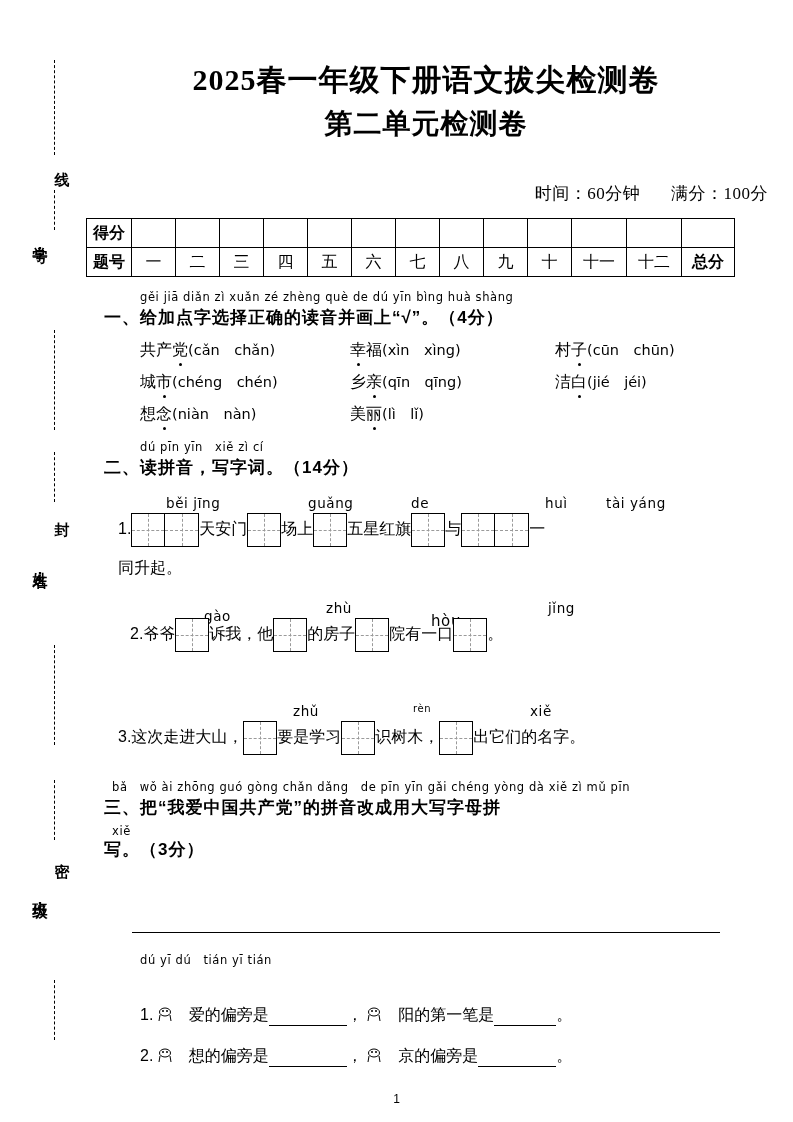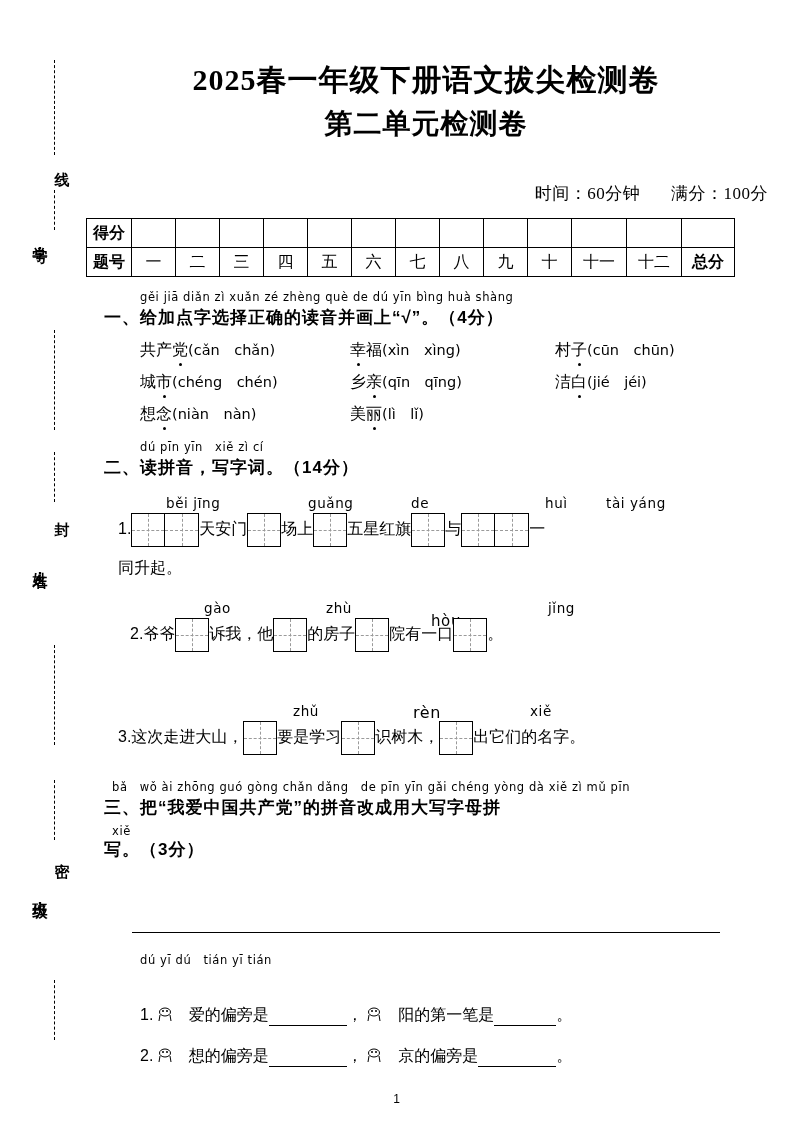--- a/index.html
+++ b/index.html
@@ -310,33 +310,33 @@
     <div class="pinyin-row" style="position:absolute; left:427px; top:0; font-size:13.5px;">huì</div>
     <div class="pinyin-row" style="position:absolute; left:488px; top:0; font-size:13.5px;">tài yáng</div>
 
     <div class="body-line" style="position:absolute; left:0; top:18px;">
       <span>1.</span><span class="tzg-pair"><span class="tzg"></span><span class="tzg"></span></span><span>天安门</span><span class="tzg"></span><span>场上</span><span class="tzg"></span><span>五星红旗</span><span class="tzg"></span><span>与</span><span class="tzg-pair"><span class="tzg"></span><span class="tzg"></span></span><span>一</span>
     </div>
   </div>
   <div class="block body-line" style="left:118px; top:558px;">同升起。</div>
 
   <div class="block" style="left:118px; top:600px; white-space:nowrap;">
-    <div class="pinyin-row" style="position:absolute; left:86px; top:0; font-size:13.5px;">gào</div>
+    <div class="pinyin-row" style="position:absolute; left:86px; top:8px; font-size:13.5px;">gào</div>
     <div class="pinyin-row" style="position:absolute; left:208px; top:0; font-size:13.5px;">zhù</div>
     <div class="pinyin-row" style="position:absolute; left:313px; top:12px; font-size:15px;">hòu</div>
     <div class="pinyin-row" style="position:absolute; left:430px; top:0; font-size:13.5px;">jǐng</div>
 
     <div class="body-line" style="position:absolute; left:0; top:18px;margin-left:12px;">
       <span>2.</span><span>爷爷</span><span class="tzg"></span><span>诉我，他</span><span class="tzg"></span><span>的房子</span><span class="tzg"></span><span>院有一口</span><span class="tzg"></span><span>。</span>
     </div>
   </div>
 
   <div class="block" style="left:118px; top:703px; white-space:nowrap;">
     <div class="pinyin-row" style="position:absolute; left:175px; top:0; font-size:13.5px;">zhǔ</div>
-    <div class="pinyin-row" style="position:absolute; left:295px; top:0; font-size:16px;">rèn</div>
+    <div class="pinyin-row" style="position:absolute; left:295px; top:0; font-size:10px;">rèn</div>
     <div class="pinyin-row" style="position:absolute; left:412px; top:0; font-size:13.5px;">xiě</div>
 
     <div class="body-line" style="position:absolute; left:0; top:18px;">
       <span>3.</span><span>这次走进大山，</span><span class="tzg"></span><span>要是学习</span><span class="tzg"></span><span>识树木，</span><span class="tzg"></span><span>出它们的名字。</span>
     </div>
   </div>
 
   <div class="block pinyin-row" style="left:112px; top:780px;">bǎ　wǒ ài zhōng guó gòng chǎn dǎng　de pīn yīn gǎi chéng yòng dà xiě zì mǔ pīn</div>
   <div class="block q-head" style="left:104px; top:796px;">三、把“我爱中国共产党”的拼音改成用大写字母拼</div>
   <div class="block pinyin-row" style="left:112px; top:824px;">xiě</div>

